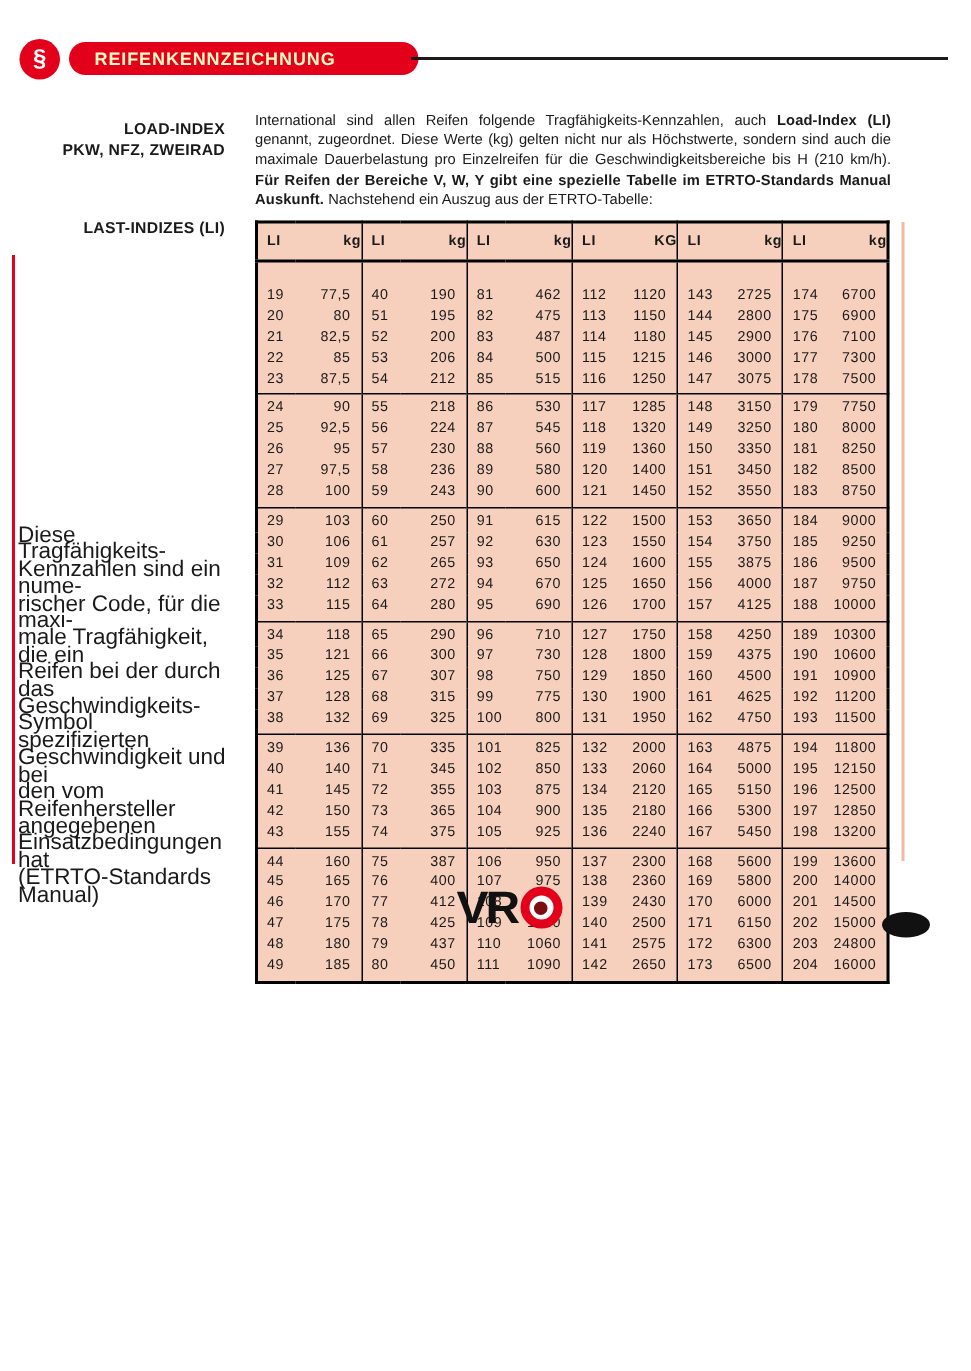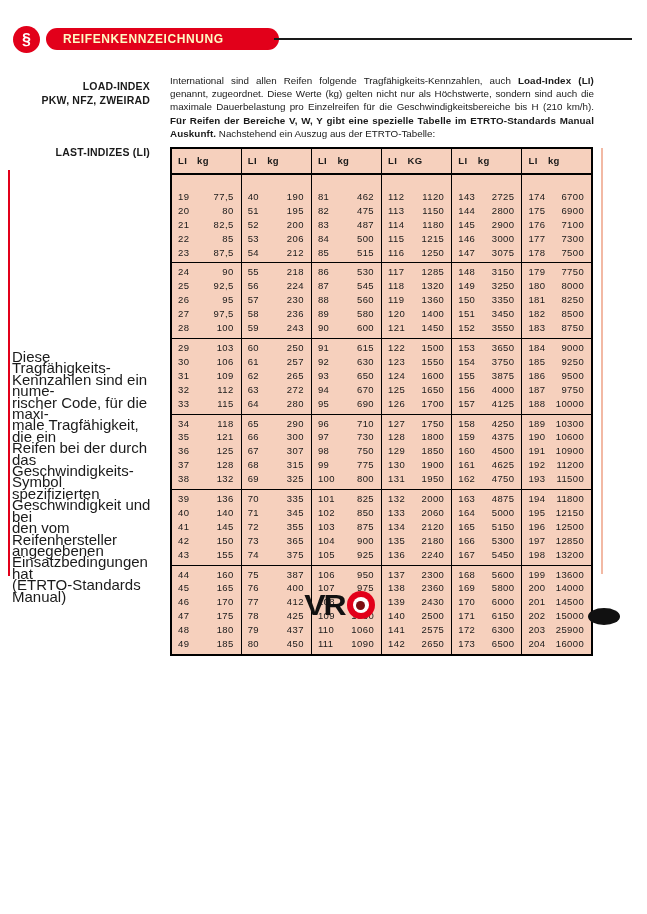--- a/index.html
+++ b/index.html
@@ -76,21 +76,21 @@
     letter-spacing:0.4px; white-space:nowrap; overflow:visible;
   }
   .li-table th {
     font-weight:bold; border-bottom:2px solid #000;
     padding-top:6px; padding-bottom:5px;margin-left:17px;
   }
   .li-table col.c-li { width:26px; }
   .li-table col.c-kg { width:44.2px; }
   .li-table .li { text-align:left; padding-left:6px; }
   .li-table .kg { text-align:right; padding-right:7px; }
-  .li-table th.kg { text-align:left; padding-right:0; }
+  .li-table th.kg { text-align:right; padding-right:0; }
   .li-table .grp { border-left:1.5px solid #000; }
   .li-table td { padding-top:0.5px; padding-bottom:0.5px; }
   .li-table tr.first-data td { padding-top:16px; }
   .li-table tr.block-start td { border-top:1.5px solid #000; padding-top:3px; }
   .li-table tr.block-end td { padding-bottom:3px; }
 
   
   .logo {
     position:absolute; left:16px; top:590px; width:647px;
     display:flex; justify-content:center; align-items:center;
@@ -584,21 +584,21 @@
           <td class="kg">180</td>
           <td class="li grp">79</td>
           <td class="kg">437</td>
           <td class="li grp">110</td>
           <td class="kg">1060</td>
           <td class="li grp">141</td>
           <td class="kg">2575</td>
           <td class="li grp">172</td>
           <td class="kg">6300</td>
           <td class="li grp">203</td>
-          <td class="kg">25900</td>
+          <td class="kg">24800</td>
         </tr>
         <tr class=" block-end">
           <td class="li">49</td>
           <td class="kg">185</td>
           <td class="li grp">80</td>
           <td class="kg">450</td>
           <td class="li grp">111</td>
           <td class="kg">1090</td>
           <td class="li grp">142</td>
           <td class="kg">2650</td>

